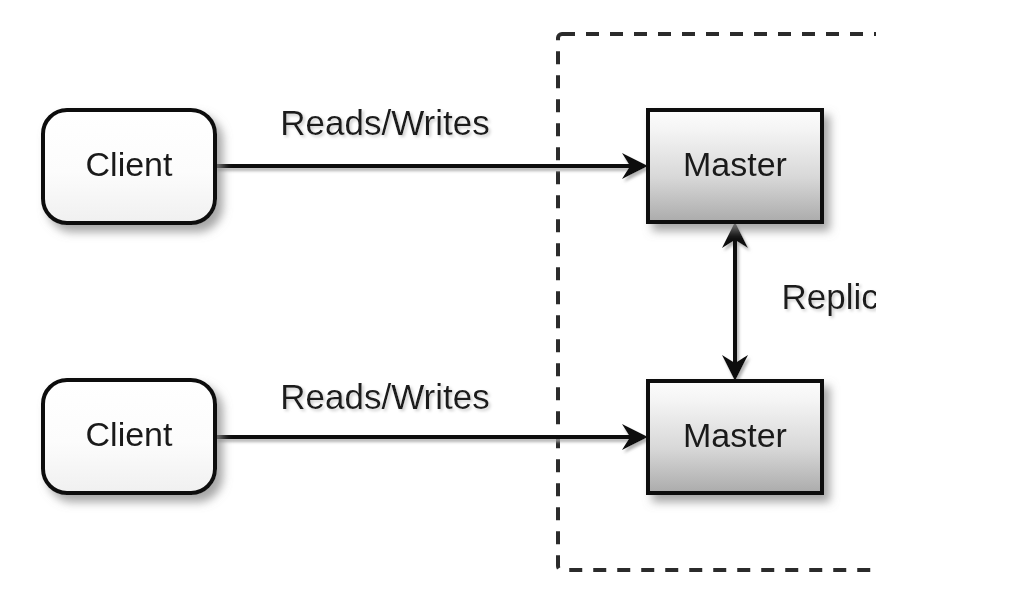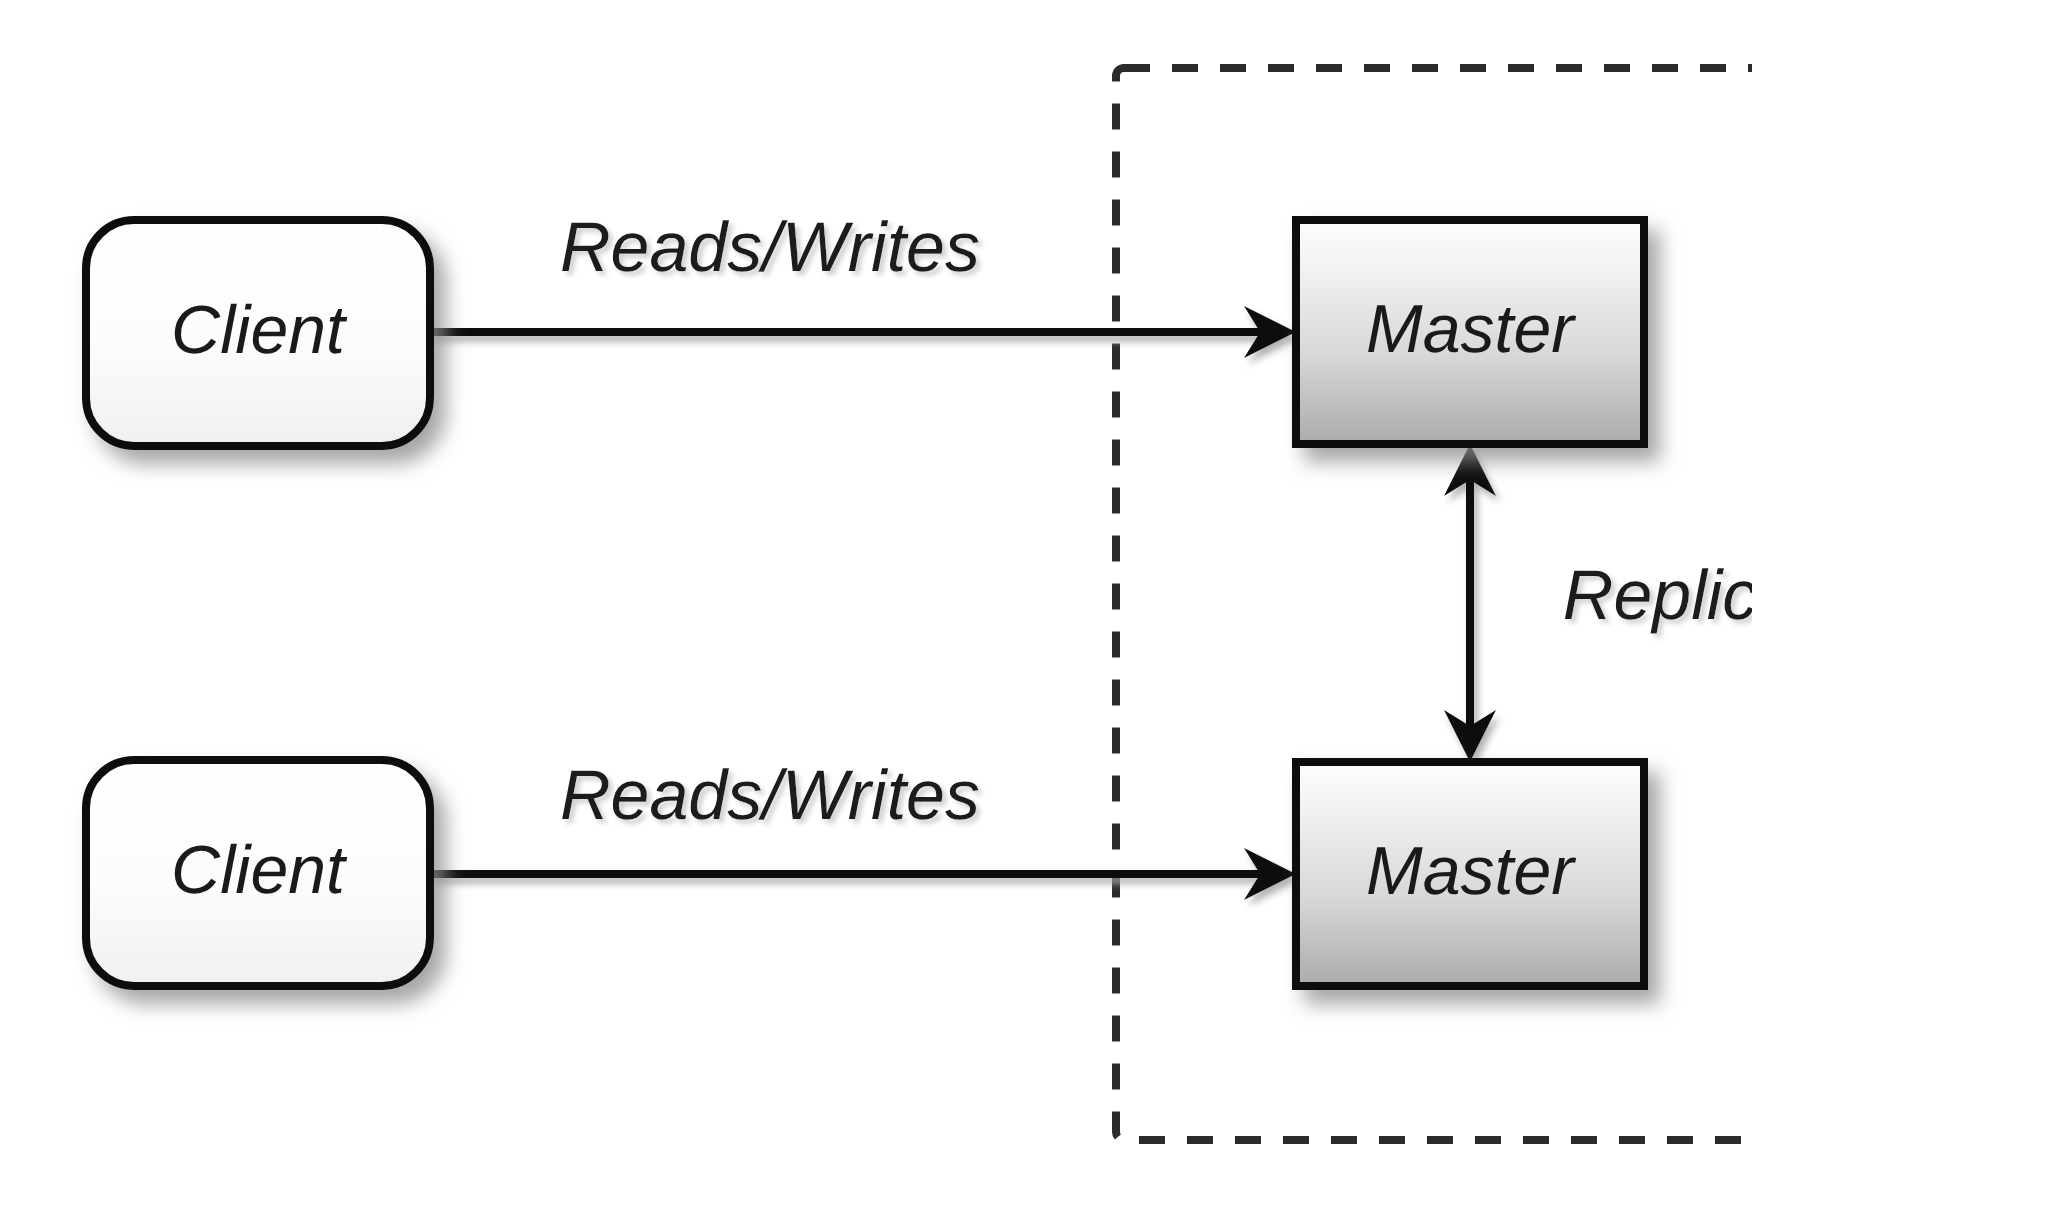--- a/index.html
+++ b/index.html
@@ -9,21 +9,20 @@
   }
   body {
     font-family: "Liberation Sans", sans-serif;
   }
   #canvas {
     position: relative;
     width: 876px;
     height: 610px;
     background: #ffffff;
     overflow: hidden;
-    font-style: italic;
   }
   #diagram-svg {
     position: absolute;
     left: 0;
     top: 0;
     width: 1028px;
     height: 610px;
   }
   .node-label {
     font-family: "Liberation Sans", sans-serif;

